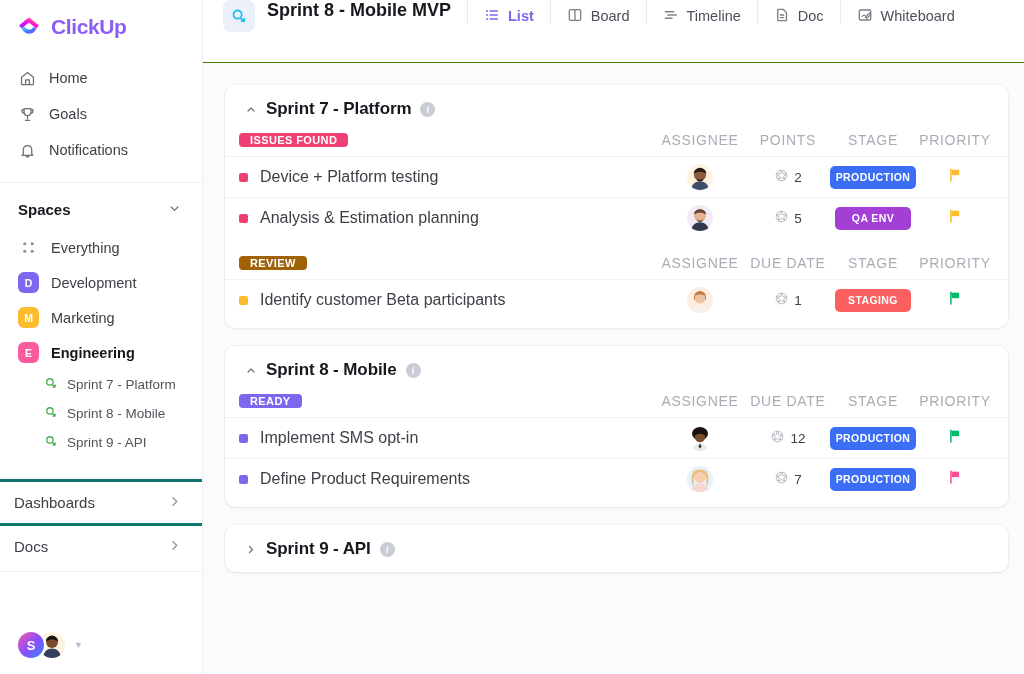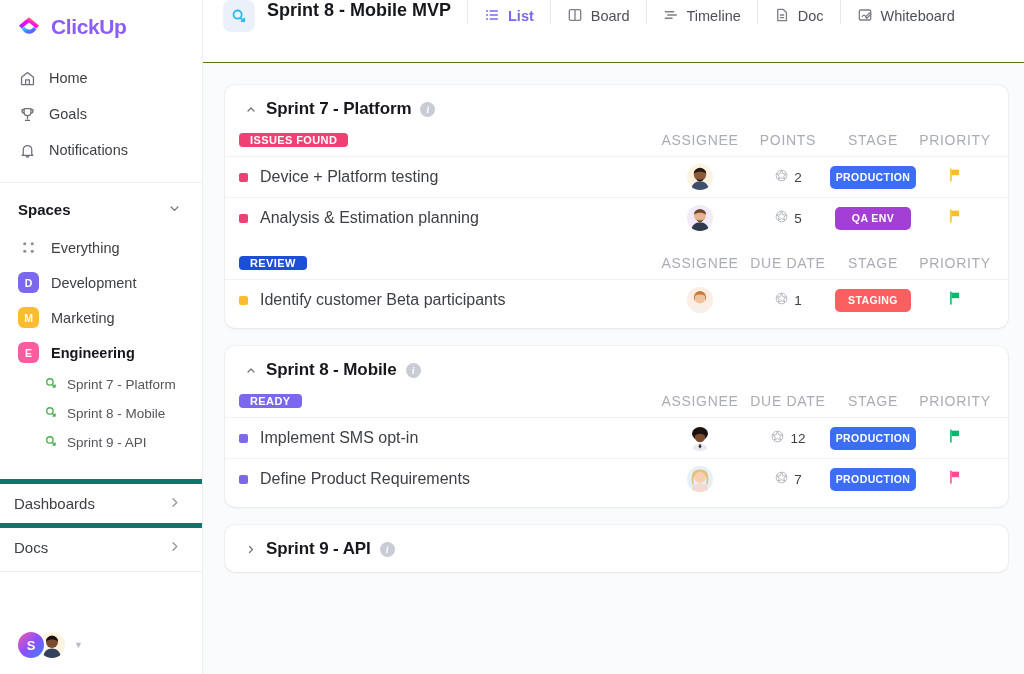--- a/index.html
+++ b/index.html
@@ -61,21 +61,21 @@
   .sprint-row {
     display: flex; align-items: center; gap: 9px;
     height: 29px; padding-left: 44px; cursor: pointer;
     font-size: 13.5px; color: #52555c;
   }
 
   .sb-section {
     display: flex; align-items: center; justify-content: space-between;
     height: 44px; padding: 0 20px 0 14px; cursor: pointer;
     font-size: 15px; color: #3d4047;
-    border-top: 5px solid #0f766e;
+    border-top: 3px solid #0f766e;
   }
 
   .user-bar {
     position: absolute; bottom: 14px; left: 16px;
     display: flex; align-items: center;
   }
   .av-s {
     width: 30px; height: 30px; border-radius: 50%;
     background: linear-gradient(135deg,#f857a6 0%,#8a4fff 50%,#3b82f6 100%);
     color: #fff; font-size: 13px; font-weight: bold;
@@ -508,21 +508,21 @@
                 <svg width="16" height="16" viewBox="0 0 18 18">
                     <path d="M4.4 2.4 v13.4" stroke="#fbbc2e" stroke-width="1.7" stroke-linecap="round"></path>
                     <path d="M5.2 3 h8.4 v6.2 h-8.4 Z" fill="#fbbc2e"></path>
                   </svg>
               </span>
             </span>
           </div>
         </div>
 
         <div class="status-hdr" style="padding-top:17px">
-          <span class="status-pill" style="background:#1d4ed8">REVIEW</span>
+          <span class="status-pill" style="background:#a16207">REVIEW</span>
           <div class="cols">
             <span class="col-h c-assignee">ASSIGNEE</span>
             <span class="col-h c-points">DUE DATE</span>
             <span class="col-h c-stage">STAGE</span>
             <span class="col-h c-priority">PRIORITY</span>
           </div>
         </div>
 
         <div class="task-row">
           <div class="task-left">

